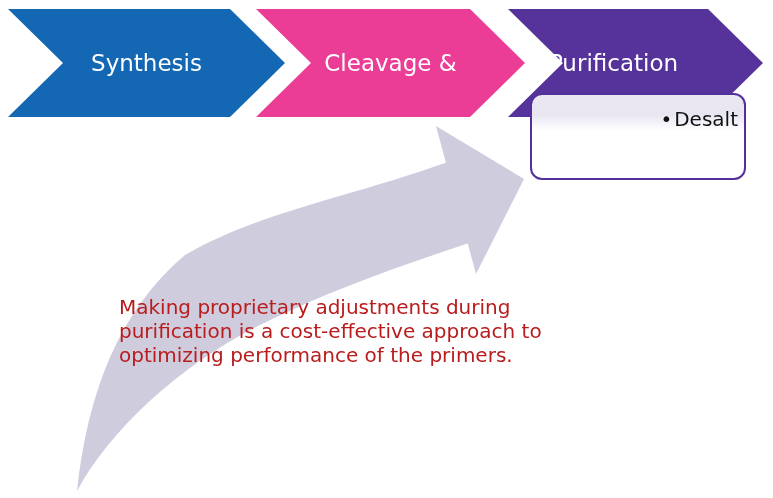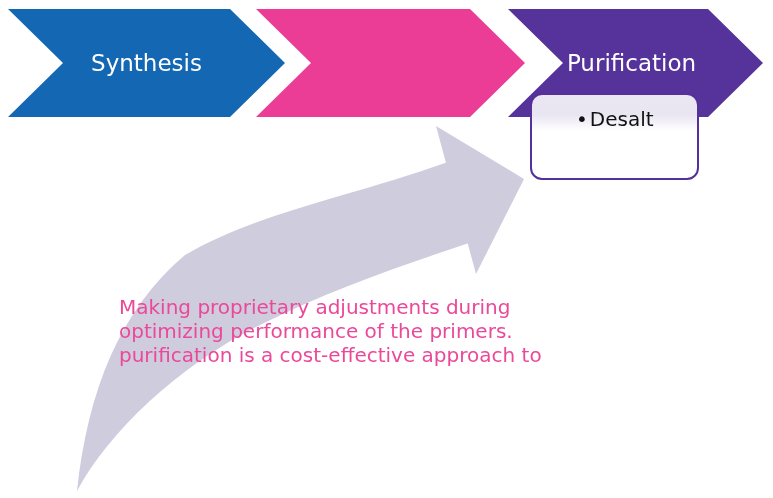--- a/index.html
+++ b/index.html
@@ -30,48 +30,49 @@
     align-items: center;
     justify-content: center;
     color: #ffffff;
     font-size: 23px;
     line-height: 27px;
     text-align: center;
     white-space: nowrap;
   }
   .chev-label.synthesis   { left: 8px;   width: 277px; }
   .chev-label.cleavage    { left: 256px; width: 269px; }
-  .chev-label.purification{ left: 504px; width: 255px; }
+  .chev-label.purification{ left: 486px; width: 255px; }
 
   .callout-box {
     position: absolute;
     left: 530px;
     top: 93px;
-    width: 169px;
+    width: 216px;
     height: 87px;
     box-sizing: border-box;
     border: 2px solid #54309B;
     border-radius: 12px;
     background: linear-gradient(180deg, #EAE7F3 0px, #E9E6F2 20px, #ffffff 36px);
     padding: 9px 6px 0 44px;
     color: #111111;
     font-size: 20px;
+    text-align: right;
   }
   .callout-item {
     line-height: 31px;
     white-space: nowrap;
   }
   .callout-item .bullet {
     margin-right: 2px;
   }
   .caption {
     position: absolute;
     left: 119px;
     top: 295px;
-    color: #ec4899;
+    color: #b91c1c;
     font-size: 20px;
     line-height: 24px;
   }
   .caption-line { white-space: nowrap; }
 </style>
 </head>
 <body>
 
 <div class="canvas">
 
@@ -86,31 +87,32 @@
     <path d="M77,491 C88,390 120,310 185,255 C260,212 340,200 448,162 L472,242 C400,266 330,290 260,325 C180,365 110,430 77,491 Z" fill="#CFCCDE"></path>
 
     <path d="M436,126 L524,179 L476,274 Z" fill="#CFCCDE"></path>
   </svg>
 
   <div class="chev-label synthesis">
     <div>Synthesis</div>
   </div>
 
   <div class="chev-label cleavage">
+    <div>Cleavage &amp;</div>
   </div>
 
   <div class="chev-label purification">
     <div>Purification</div>
   </div>
 
   <div class="callout-box">
     <div class="callout-item">
       <span class="bullet">•</span><span>Desalt</span>
     </div>
   </div>
 
   <div class="caption">
     <div class="caption-line">Making proprietary adjustments during</div>
+    <div class="caption-line">purification is a cost-effective approach to</div>
     <div class="caption-line">optimizing performance of the primers.</div>
-    <div class="caption-line">purification is a cost-effective approach to</div>
   </div>
 
 </div>
 
 </body></html>

